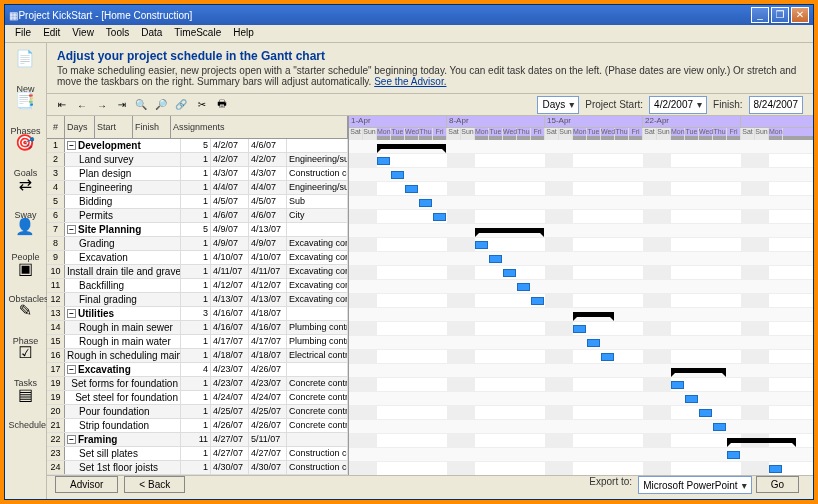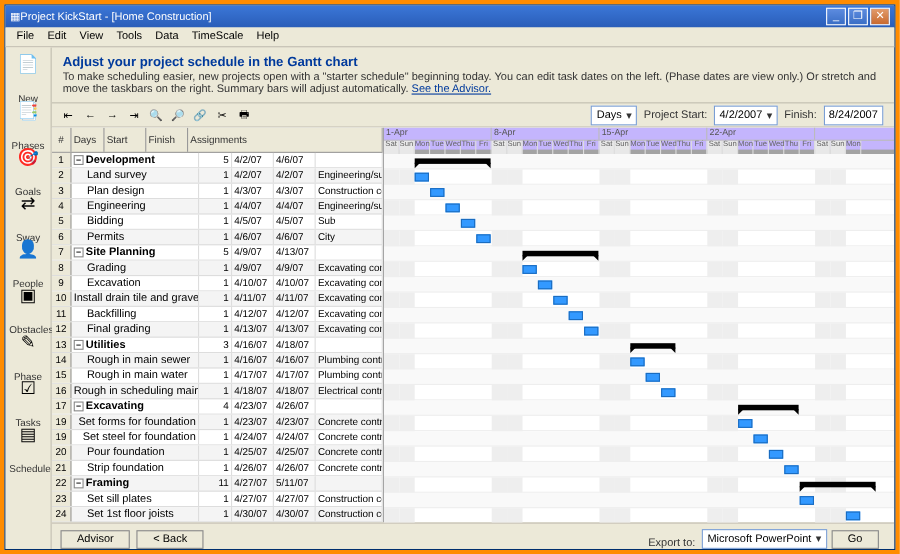--- a/index.html
+++ b/index.html
@@ -56,21 +56,21 @@
 .dayrow .dy{width:14px;border-right:1px solid #ddd;text-align:center;font-size:7px;color:#666}
 .dayrow .dy.we{background:#e8e8e8}
 .ganttbody{position:relative}
 .ganttbody .row{height:14px;border-bottom:1px solid #eee;position:relative}
 .ganttbody .row:nth-child(even){background:#f9f9f9}
 .bar{position:absolute;height:8px;top:3px;background:#3399ff;border:1px solid #1a6cc0;cursor:pointer}
 .sumbar{position:absolute;height:5px;top:4px;background:#000}
 .sumbar::before,.sumbar::after{content:"";position:absolute;top:4px;border-top:5px solid #000}
 .sumbar::before{left:0;border-left:0;border-right:5px solid transparent}
 .sumbar::after{right:0;border-right:0;border-left:5px solid transparent}
-.footer{height:24px;border-top:1px solid #c0bcb0;display:flex;align-items:flex-end;padding:0 8px;background:#ece9d8}
+.footer{height:24px;border-top:1px solid #c0bcb0;display:flex;align-items:flex-start;padding:0 8px;background:#ece9d8}
 .footer .btn{border:1px solid #888;background:#ece9d8;padding:2px 14px;margin-right:6px;cursor:pointer}
 .stripes{position:absolute;top:0;bottom:0;left:0;right:0;pointer-events:none}
 .stripes div{position:absolute;top:0;bottom:0;width:14px;background:#eee}
 </style>
 </head>
 <body>
 
 <div class="app">
   <div class="titlebar">
     <span>▦ </span>

